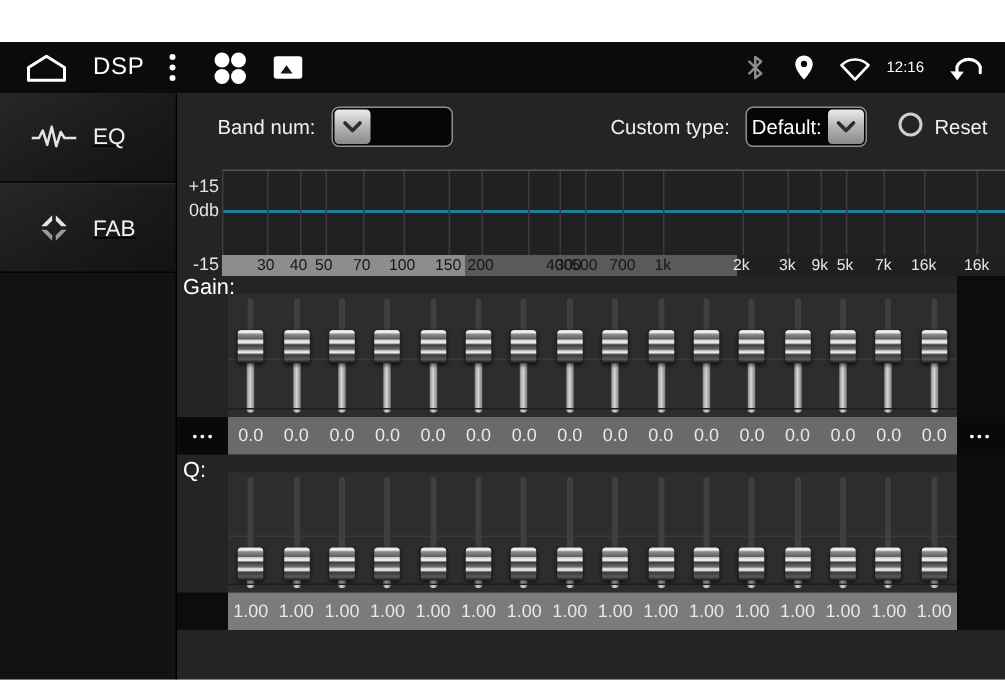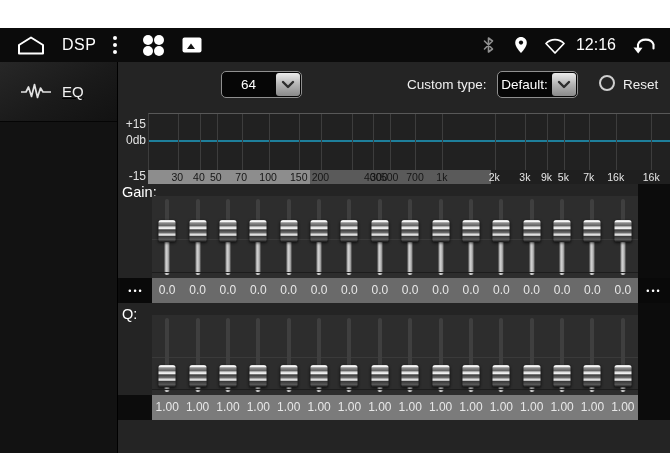--- a/index.html
+++ b/index.html
@@ -16,21 +16,21 @@
                padding:0 12px 0 16px; }
   .sb-icon { display:inline-flex; align-items:center; justify-content:center; }
   .sb-title { color:#fff; font-size:16px; margin-left:16px; letter-spacing:.5px; }
   .menu-dots { margin-left:16px; }
   .apps-ic { margin-left:24px; }
   .gallery-ic { margin-left:17px; }
   .sb-spacer { flex:1; }
   .bt-ic { margin-right:18px; }
   .gps-ic { margin-right:16px; }
   .wifi-ic { margin-right:10px; }
-  .sb-time { color:#fff; font-size:16px; margin-right:16px; }
+  .sb-time { color:#fff; font-size:10px; margin-right:16px; }
 
   
   .content { display:flex; height:453px;text-decoration:underline; }
   .sidebar { width:118px; background:#121212; border-right:1px solid #000; }
   .side-item { height:60px; display:flex; align-items:center; padding-left:20px;
                border-bottom:1px solid #050505; border-top:1px solid #2e2e2e;
                background:linear-gradient(150deg,#272727 0%,#1a1a1a 55%,#121212 100%);
                cursor:pointer; }
   .side-item:first-child { border-top:none; }
   .side-item.selected {
@@ -169,26 +169,37 @@
 
       <nav class="sidebar">
         <div class="side-item">
           <span class="side-icon">
             <svg width="30" height="18" viewBox="0 0 30 18">
                 <path d="M0 9 h5 l2.5 -5 3 9.5 3 -12 3 13 3 -9.5 2.5 4 h8" fill="none" stroke="#e2e2e2" stroke-width="1.7" stroke-linejoin="round"></path>
               </svg>
           </span>
           <span class="side-label">EQ</span>
         </div>
+        <div class="side-item">
+          <span class="side-icon">
+            <svg width="22" height="22" viewBox="0 0 18 18">
+              <path d="M2 8 L8 2 L8 5 L5 8 Z" fill="#e6e6e6"></path>
+              <path d="M10 2 L16 8 L13 8 L10 5 Z" fill="#e6e6e6"></path>
+              <path d="M16 10 L10 16 L10 13 L13 10 Z" fill="#9a9a9a"></path>
+              <path d="M8 16 L2 10 L5 10 L8 13 Z" fill="#9a9a9a"></path>
+            </svg>
+          </span>
+          <span class="side-label">FAB</span>
+        </div>
       </nav>
 
       <main class="panel">
 
+        <span class="ctl-label lbl-band">Band num:</span>
         <div class="dropdown dd-band">
-          <span class="dd-value">64</span>
           <span class="dd-btn">
             <svg width="14" height="9" viewBox="0 0 14 9">
                 <path d="M2 2 L7 7 L12 2" fill="none" stroke="#2d2d2d" stroke-width="2.4" stroke-linecap="round" stroke-linejoin="round"></path>
               </svg>
           </span>
         </div>
 
         <span class="ctl-label lbl-custom">Custom type:</span>
         <div class="dropdown dd-custom">
           <span class="dd-value">Default:</span>

